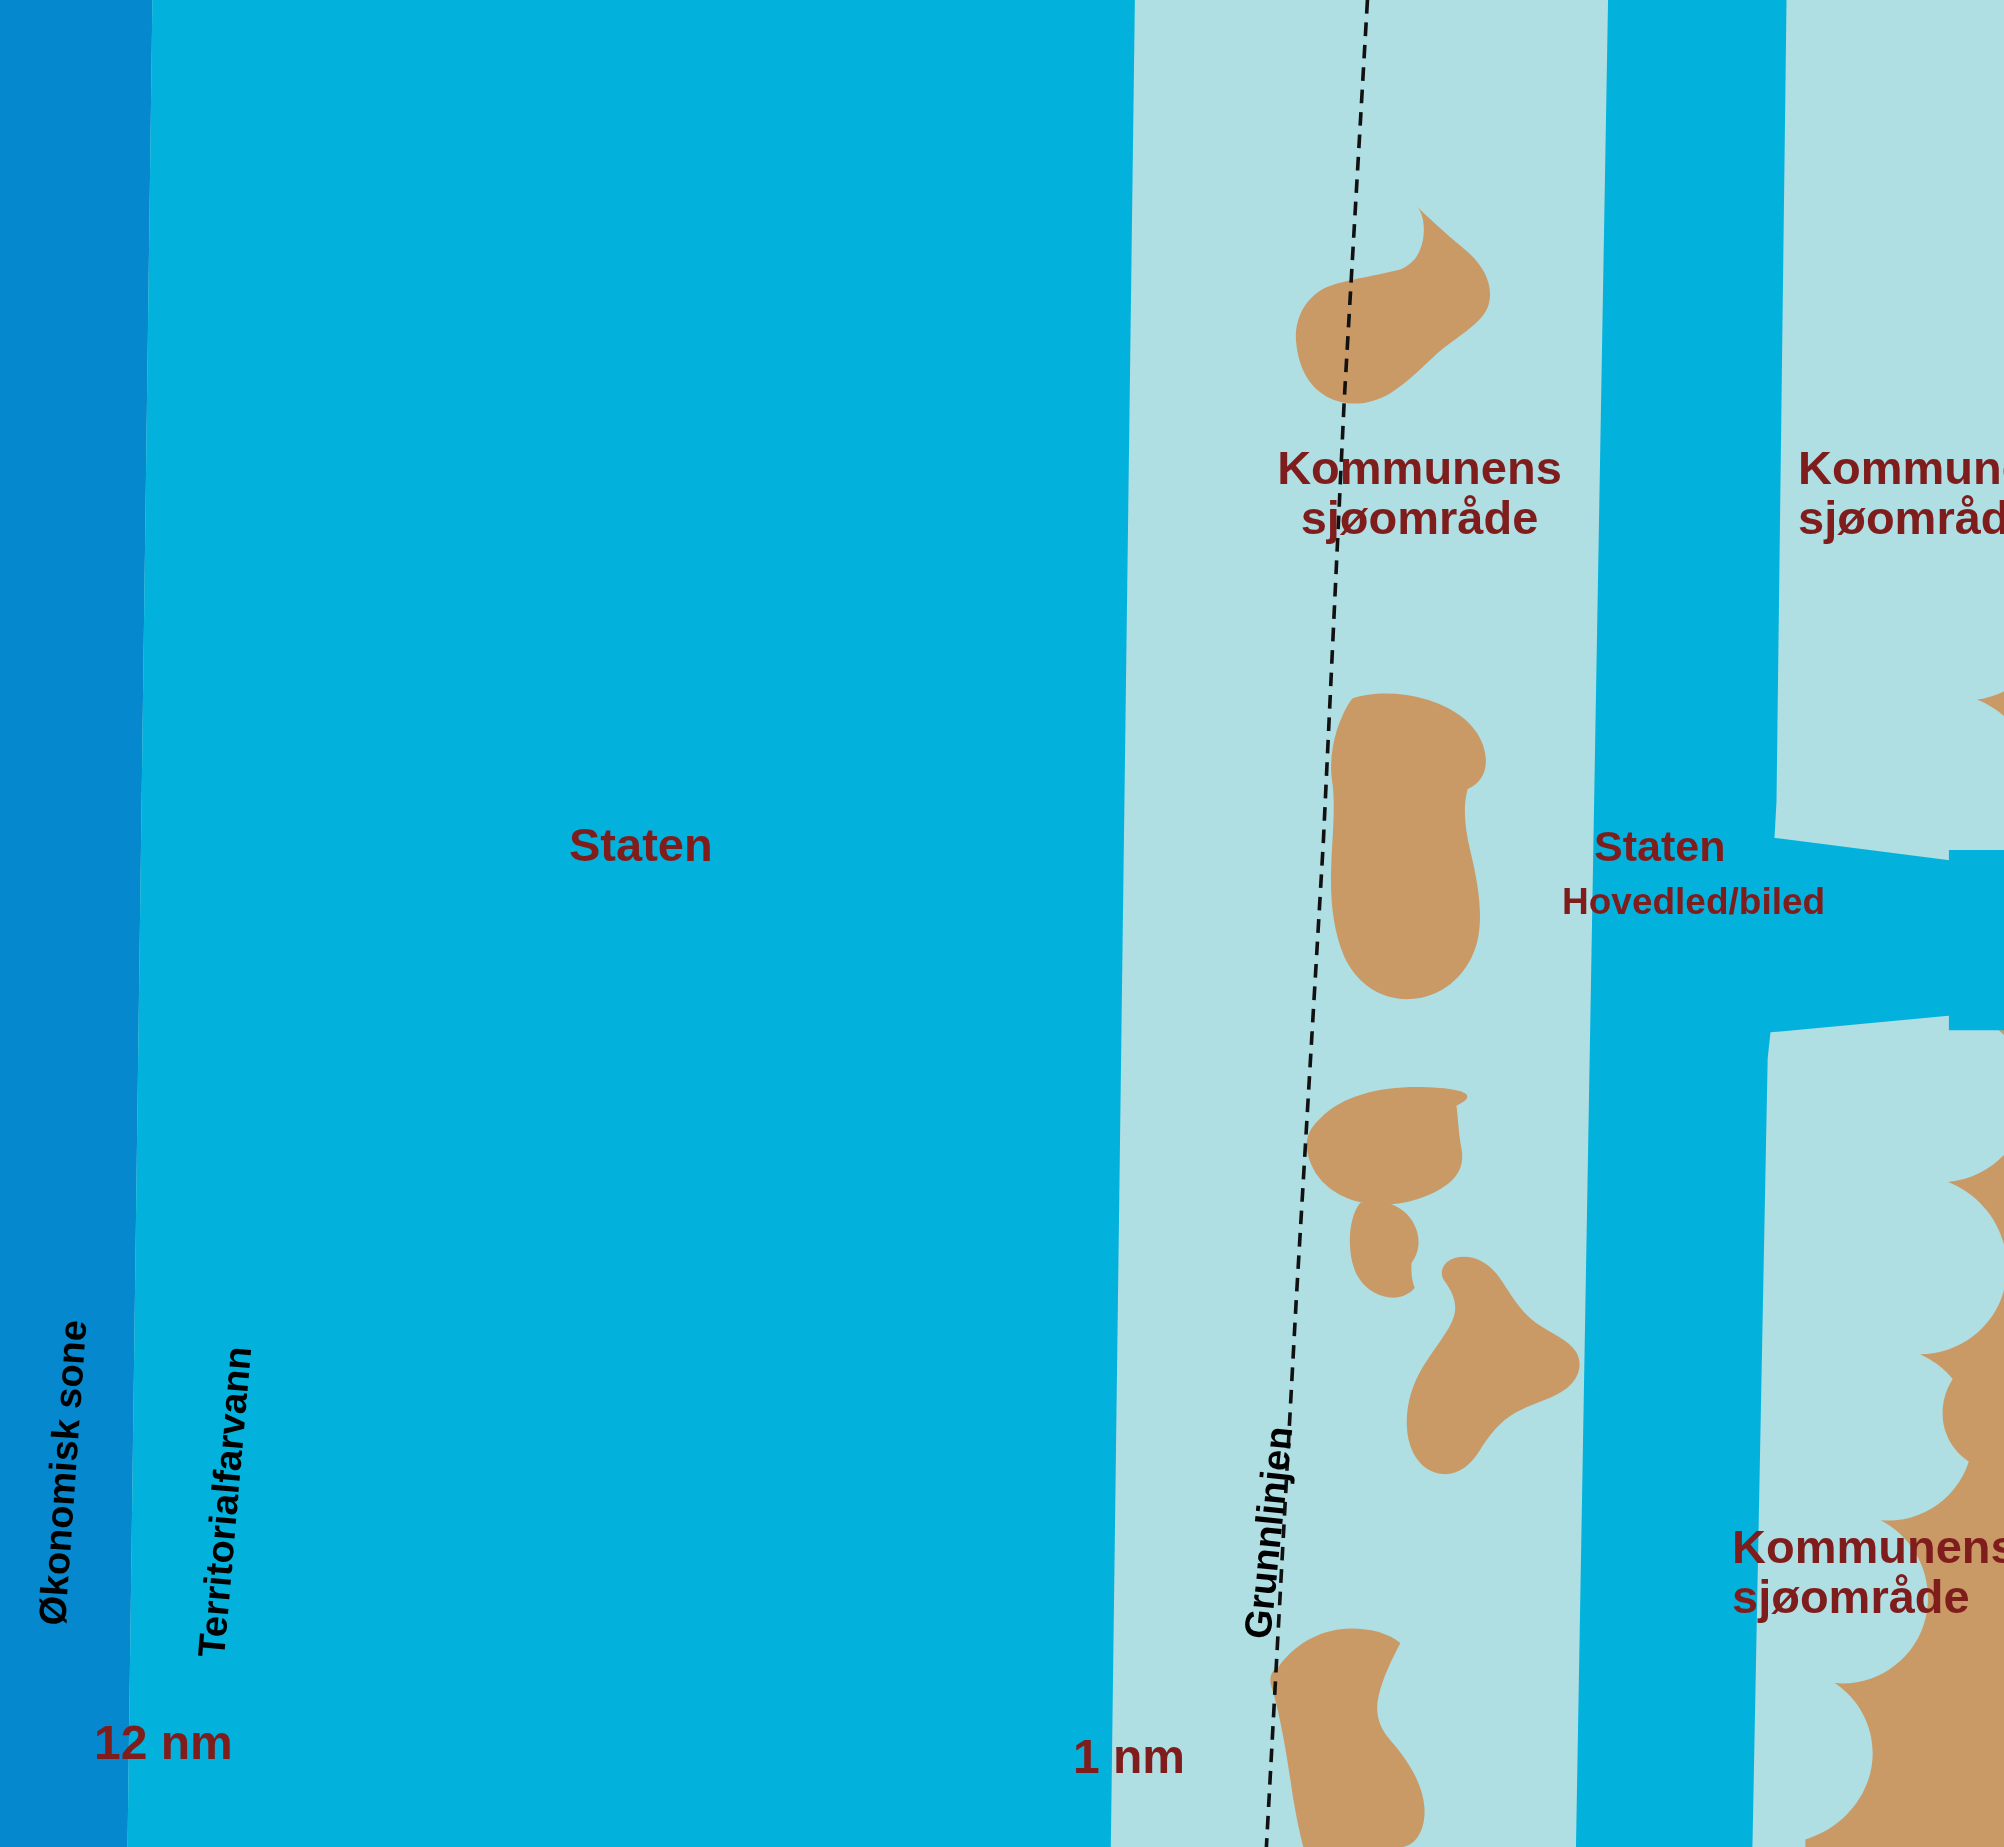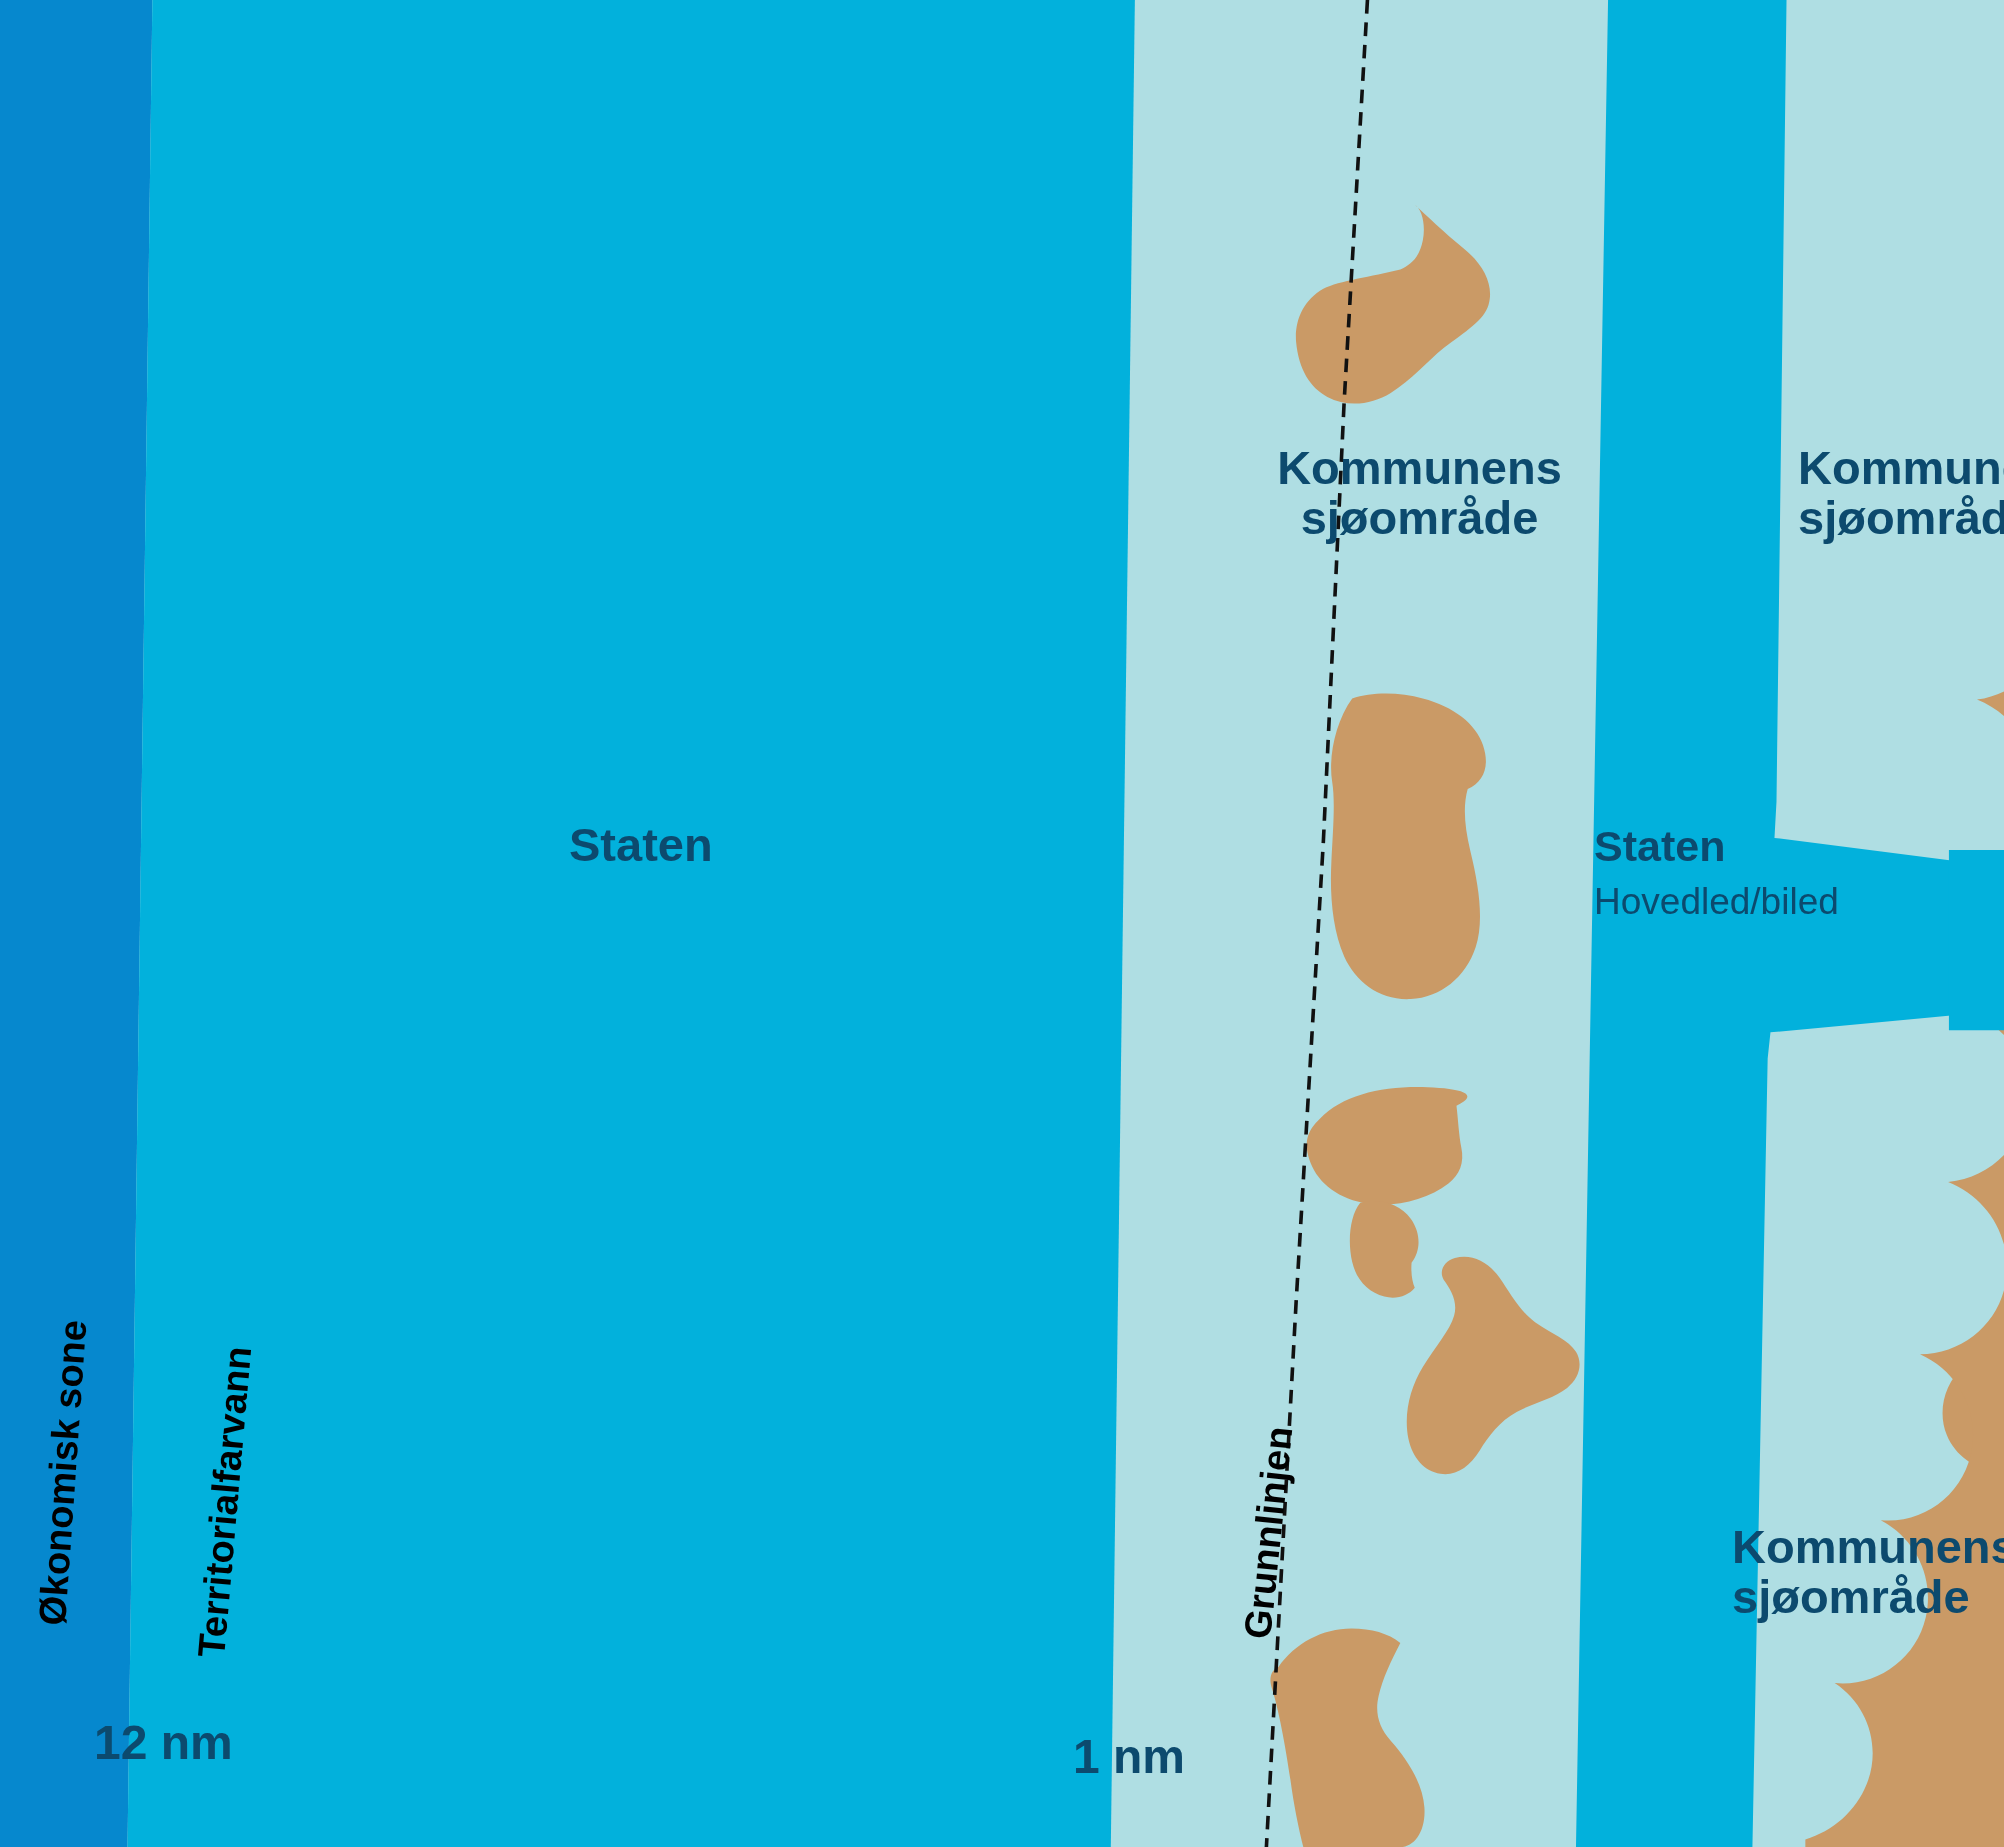--- a/index.html
+++ b/index.html
@@ -19,21 +19,21 @@
   }
   #stage svg.map {
     position: absolute;
     inset: 0;
     width: 2534px;
     height: 1847px;
     display: block;
   }
   .lbl {
     position: absolute;
-    color: #0c4a6e;
+    color: #7f1d1d;
     white-space: pre;
     line-height: 1.06;
   }
 
   
   .lbl-staten-main {
     left: 569px; top: 820px;
     font-size: 47px; font-weight: 700;
   }
   .lbl-komm-mid {
@@ -49,22 +49,22 @@
   .lbl-komm-lower-right {
     left: 1732px; top: 1522px;
     font-size: 47px; font-weight: 700;
     text-align: left; width: 361px;
   }
   .lbl-staten-fairway {
     left: 1594px; top: 824px;
     font-size: 43px; font-weight: 700;
   }
   .lbl-fairway-sub {
-    left: 1594px; top: 882px;
-    font-size: 37px; font-weight: 400;
+    left: 1562px; top: 882px;
+    font-size: 37px; font-weight: 700;
   }
   .lbl-12nm {
     left: 94px; top: 1702px;
     font-size: 48px; font-weight: 700; margin-top: 16px;
   }
   .lbl-1nm {
     left: 1073px; top: 1702px;
     font-size: 48px; font-weight: 700; margin-top: 30px;
   }
 

